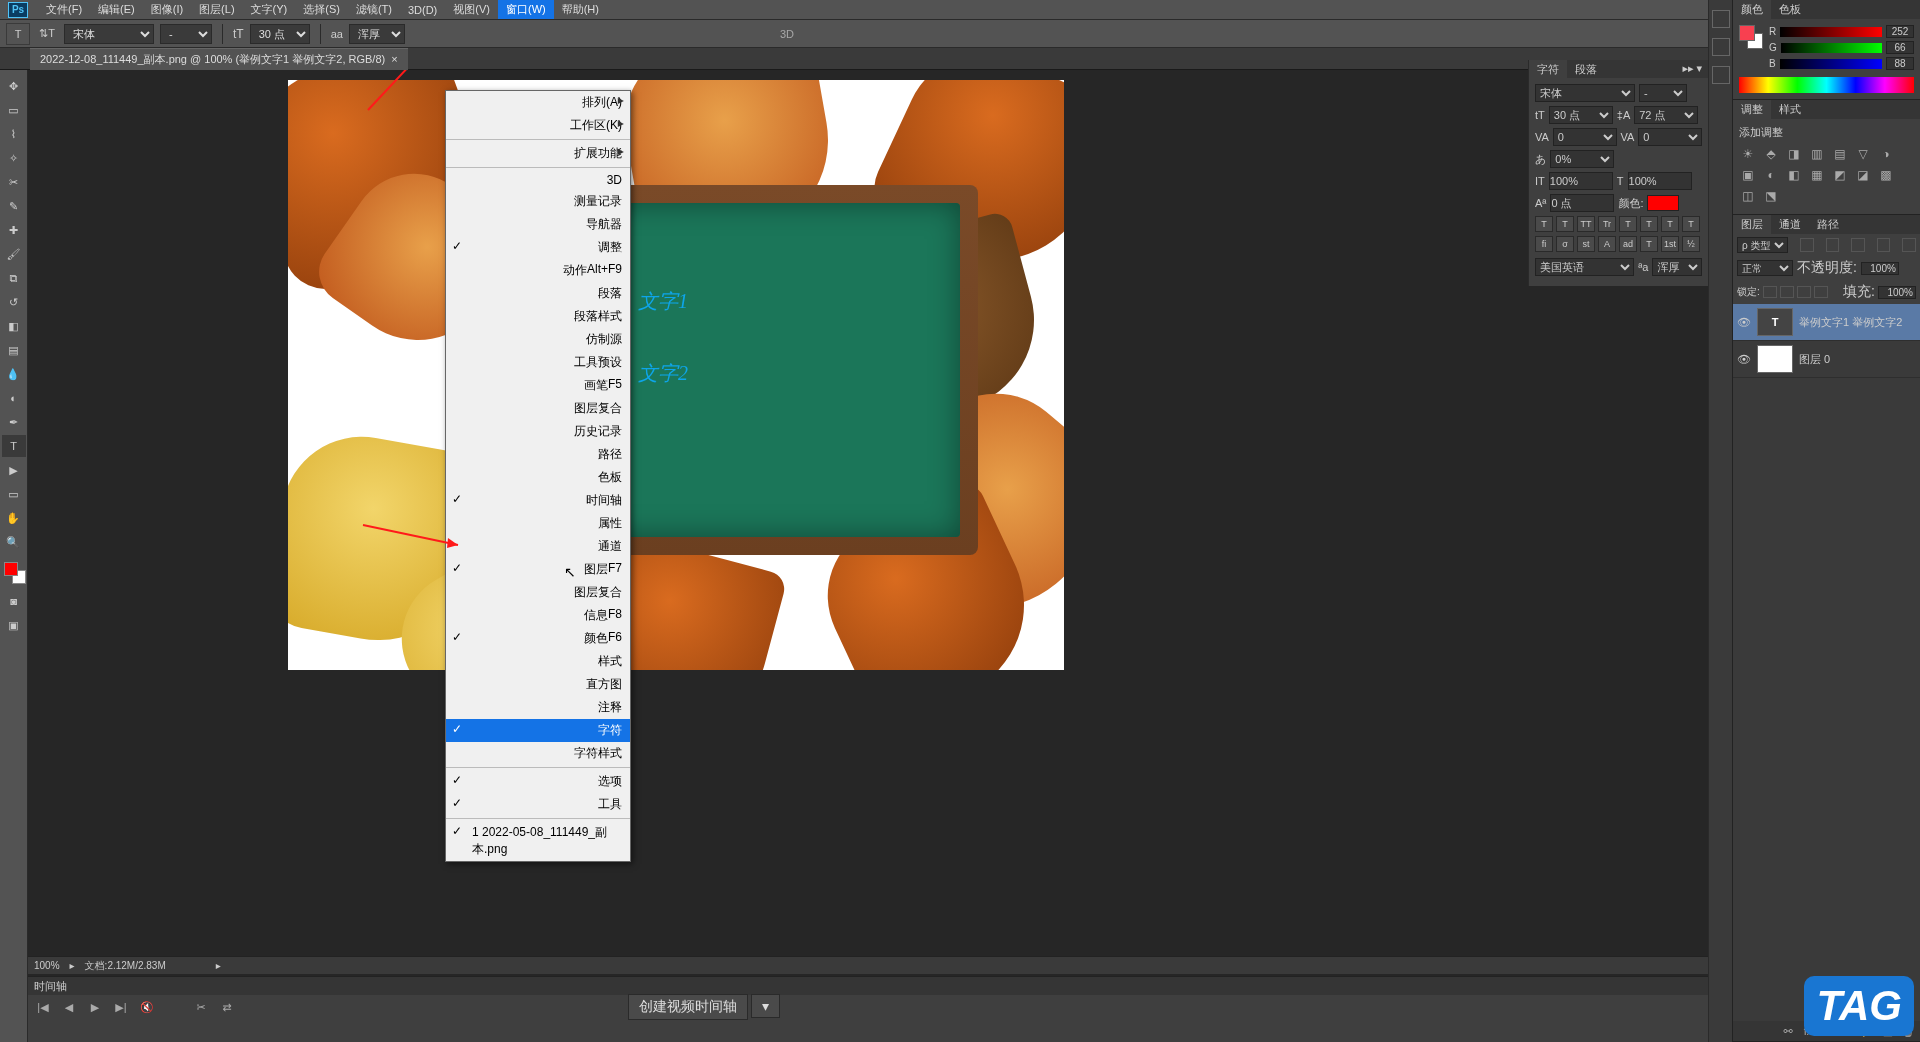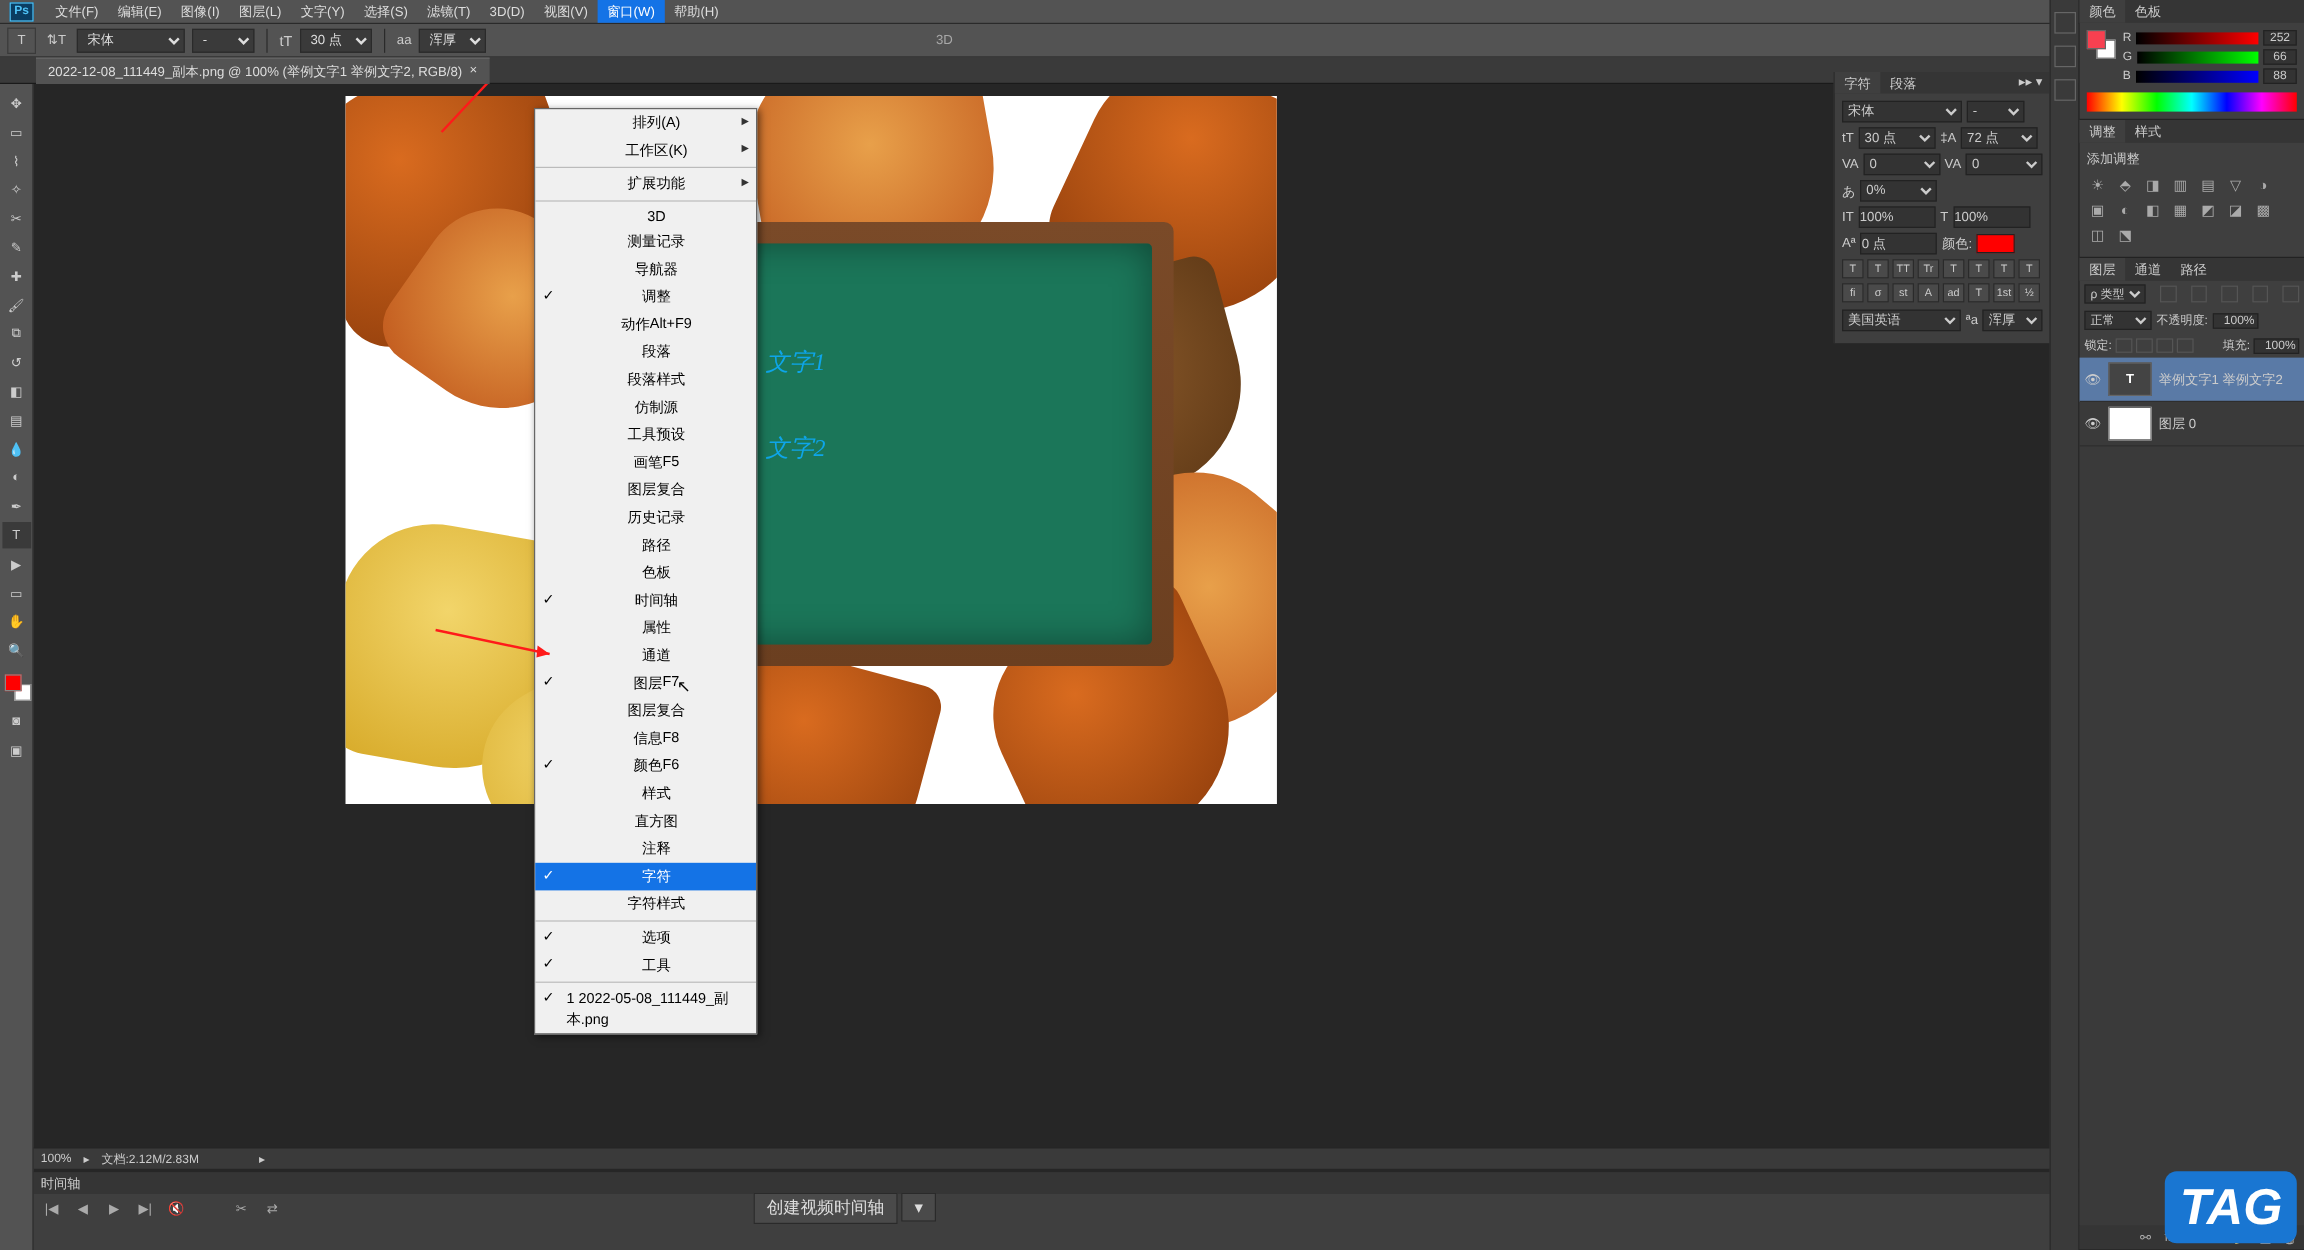--- a/index.html
+++ b/index.html
@@ -48,21 +48,21 @@
 .leaf.y1 { background: radial-gradient(circle at 45% 35%, #f2d56a, #d4a521); }
 .leaf.br { background: radial-gradient(circle at 40% 40%, #8b5a2b, #5b3614); }
 .chalk { position: absolute; left: 200px; top: 105px; width: 490px; height: 370px; background: linear-gradient(#7a4a28,#6b3f20); border-radius: 8px; padding: 18px; }
 .chalk-inner { width: 100%; height: 100%; background: #1b7659; border-radius: 4px; box-shadow: inset 0 0 30px rgba(0,0,0,.4); }
 .sample-text { position: absolute; color: #0ea5e9; font-size: 20px; font-family: SimSun, serif; font-style: italic; }
 .st1 { left: 610px; top: 218px; }
 .st2 { left: 610px; top: 290px; }
 
 
 .dropdown { position: absolute; left: 417px; top: 20px; width: 186px; background: #f0f0f0; border: 1px solid #666; box-shadow: 2px 2px 6px rgba(0,0,0,.5); z-index: 200; color: #000; font-size: 12px; }
-.dropdown .row { padding: 3px 8px 3px 26px; position: relative; display: flex; justify-content: center; cursor: pointer; }
+.dropdown .row { padding: 3px 8px 3px 26px; position: relative; display: flex; justify-content: flex-end; cursor: pointer; }
 .dropdown .row.hl { background: #1473e6; color: #fff; }
 .dropdown .row.arrow::after { content: "▶"; font-size: 8px; position: absolute; right: 6px; top: 5px; color: #333; }
 .dropdown .row .chk { position: absolute; left: 6px; }
 .dropdown hr { border: none; border-top: 1px solid #bbb; margin: 2px 0; }
 .red-arrow { position: absolute; z-index: 201; pointer-events: none; }
 .cursor { position: absolute; left: 536px; top: 494px; z-index: 202; font-size: 14px; color: #000; }
 
 
 .right-collapsed { width: 24px; background: #3a3a3a; border-left: 1px solid #2a2a2a; display: flex; flex-direction: column; gap: 10px; padding-top: 10px; align-items: center; }
 .right-collapsed .ic { width: 18px; height: 18px; border: 1px solid #666; }
@@ -95,21 +95,21 @@
 .adjust-panel .title { font-size: 11px; margin-bottom: 6px; }
 .adjust-panel .icons { display: flex; flex-wrap: wrap; gap: 5px; }
 .adjust-panel .ic { width: 18px; height: 16px; color: #aaa; display: flex; align-items: center; justify-content: center; cursor: pointer; font-size: 12px; }
 
 .layers-panel { display: flex; flex-direction: column; flex: 1; }
 .layers-panel .filterrow { display: flex; padding: 3px 4px; gap: 12px; align-items: center; }
 .layers-panel .filterrow select { background: #333; border: 1px solid #222; color: #ccc; font-size: 10px; width: 56px; height: 16px; }
 .layers-panel .filterrow .fic { width: 16px; height: 14px; border: 1px solid #555; cursor: pointer; }
 .layers-panel .moderow { display: flex; padding: 3px 4px; gap: 4px; align-items: center; }
 .layers-panel .moderow select { background: #333; border: 1px solid #222; color: #ccc; font-size: 10px; width: 56px; height: 16px; }
-.layers-panel .lbl { font-size: 10px; }
+.layers-panel .lbl { font-size: 14px; }
 .layers-panel .pct { width: 38px; background: #333; border: 1px solid #222; font-size: 10px; text-align: right; padding-right: 2px; }
 .layers-panel .lockrow { display: flex; padding: 3px 4px; gap: 3px; align-items: center; font-size: 10px; }
 .layers-panel .lockrow .lic { width: 14px; height: 12px; border: 1px solid #555; }
 .layer-list { flex: 1; background: #3a3a3a; }
 .layer { display: flex; align-items: center; padding: 4px; gap: 6px; border-bottom: 1px solid #2e2e2e; }
 .layer.sel { background: #5a7aa6; }
 .layer .eye { width: 14px; }
 .layer .thumb { width: 36px; height: 28px; border: 1px solid #666; background: #fff; display: flex; align-items: center; justify-content: center; }
 .layer .thumb.t { background: #444; color: #fff; font-weight: bold; }
 .layer-bottom { display: flex; gap: 4px; padding: 3px 4px; background: #353535; justify-content: flex-end; }

